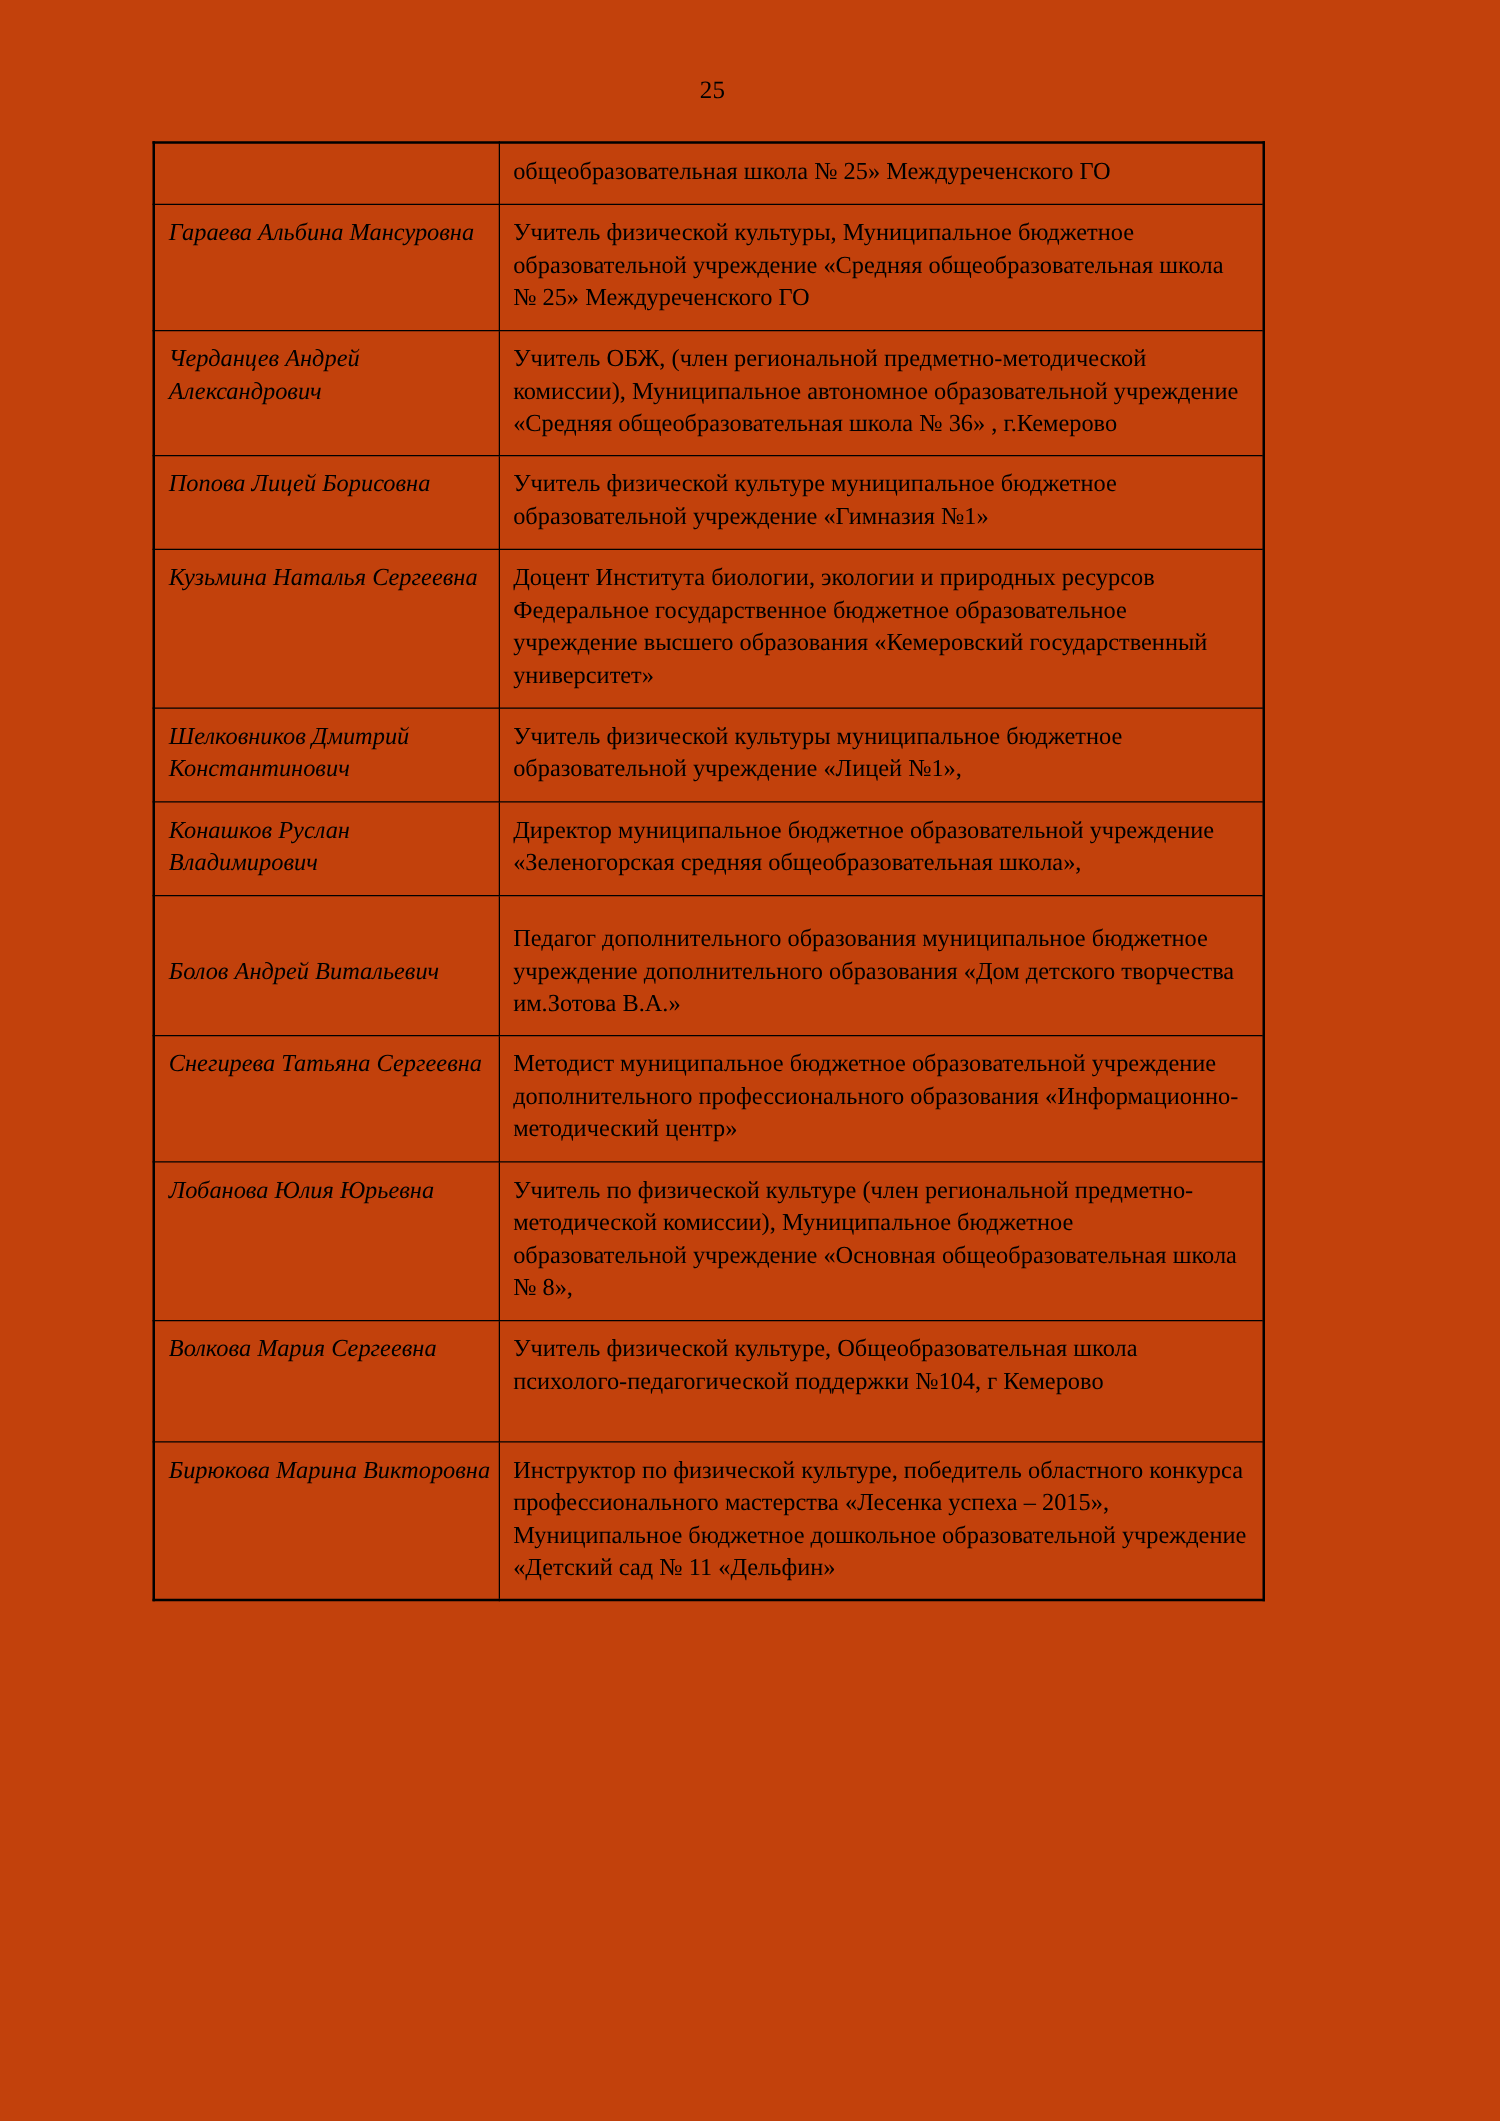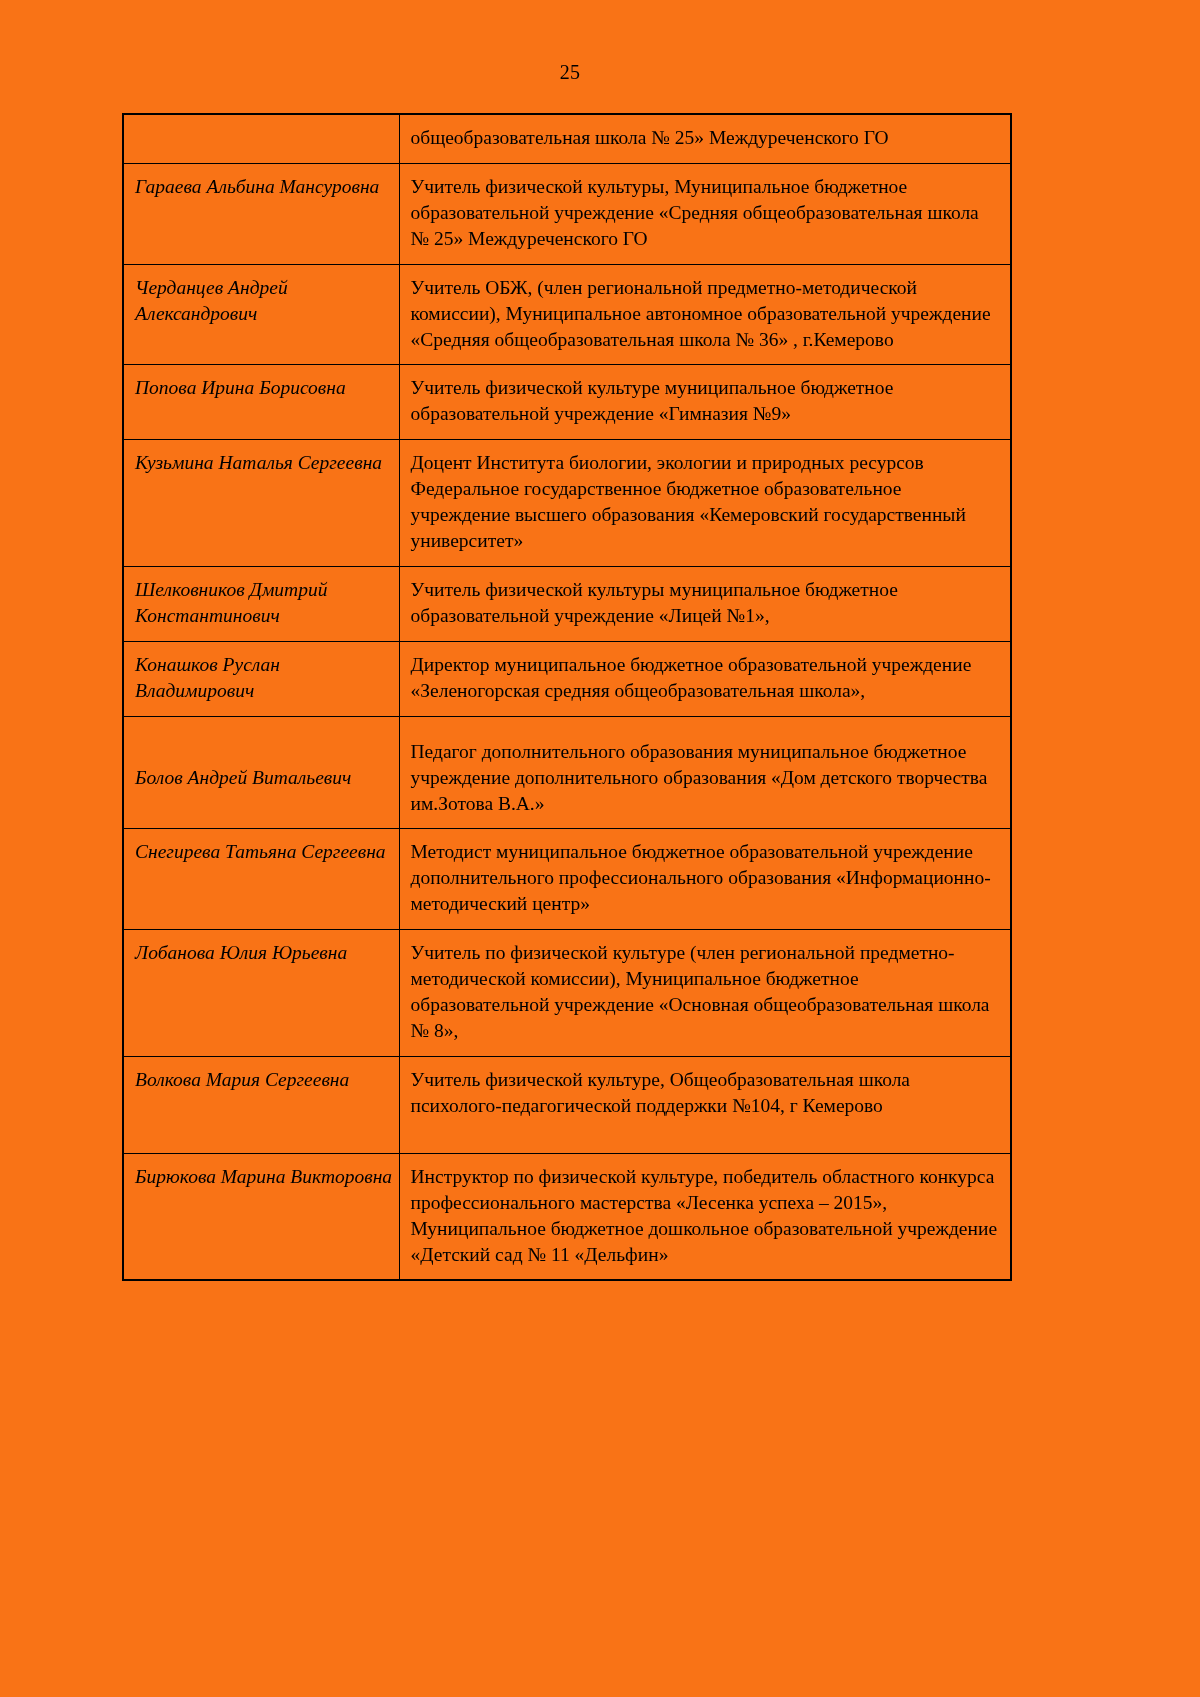--- a/index.html
+++ b/index.html
@@ -14,21 +14,21 @@
     font-family: "Liberation Serif", "DejaVu Serif", serif;
     color: #000000;
     -webkit-font-smoothing: none;
   }
   .page {
     position: relative;
     width: 1200px;
     height: 1697px;
     box-sizing: border-box;
     padding: 0;
-    background: #f97316;
+    background: #c2410c;
   }
   .page-number {
     position: absolute;
     top: 62px;
     left: 0;
     width: 1140px;
     text-align: center;
     font-size: 20px;
     line-height: 1;
     letter-spacing: 0.2px;
@@ -95,22 +95,22 @@
           <td class="name">Гараева Альбина Мансуровна</td>
           <td class="desc">Учитель физической культуры, Муниципальное бюджетное образовательной учреждение «Средняя общеобразовательная школа № 25» Междуреченского ГО</td>
         </tr>
 
         <tr>
           <td class="name">Черданцев Андрей Александрович</td>
           <td class="desc">Учитель ОБЖ, (член региональной предметно-методической комиссии), Муниципальное автономное образовательной учреждение «Средняя общеобразовательная школа № 36» , г.Кемерово</td>
         </tr>
 
         <tr>
-          <td class="name">Попова Ирина Борисовна</td>
-          <td class="desc">Учитель физической культуре муниципальное бюджетное образовательной учреждение «Гимназия №9»</td>
+          <td class="name">Попова Лицей Борисовна</td>
+          <td class="desc">Учитель физической культуре муниципальное бюджетное образовательной учреждение «Гимназия №1»</td>
         </tr>
 
         <tr>
           <td class="name">Кузьмина Наталья Сергеевна</td>
           <td class="desc">Доцент Института биологии, экологии и природных ресурсов Федеральное государственное бюджетное образовательное учреждение высшего образования «Кемеровский государственный университет»</td>
         </tr>
 
         <tr>
           <td class="name">Шелковников Дмитрий Константинович</td>
           <td class="desc">Учитель физической культуры муниципальное бюджетное образовательной учреждение «Лицей №1»,</td>

